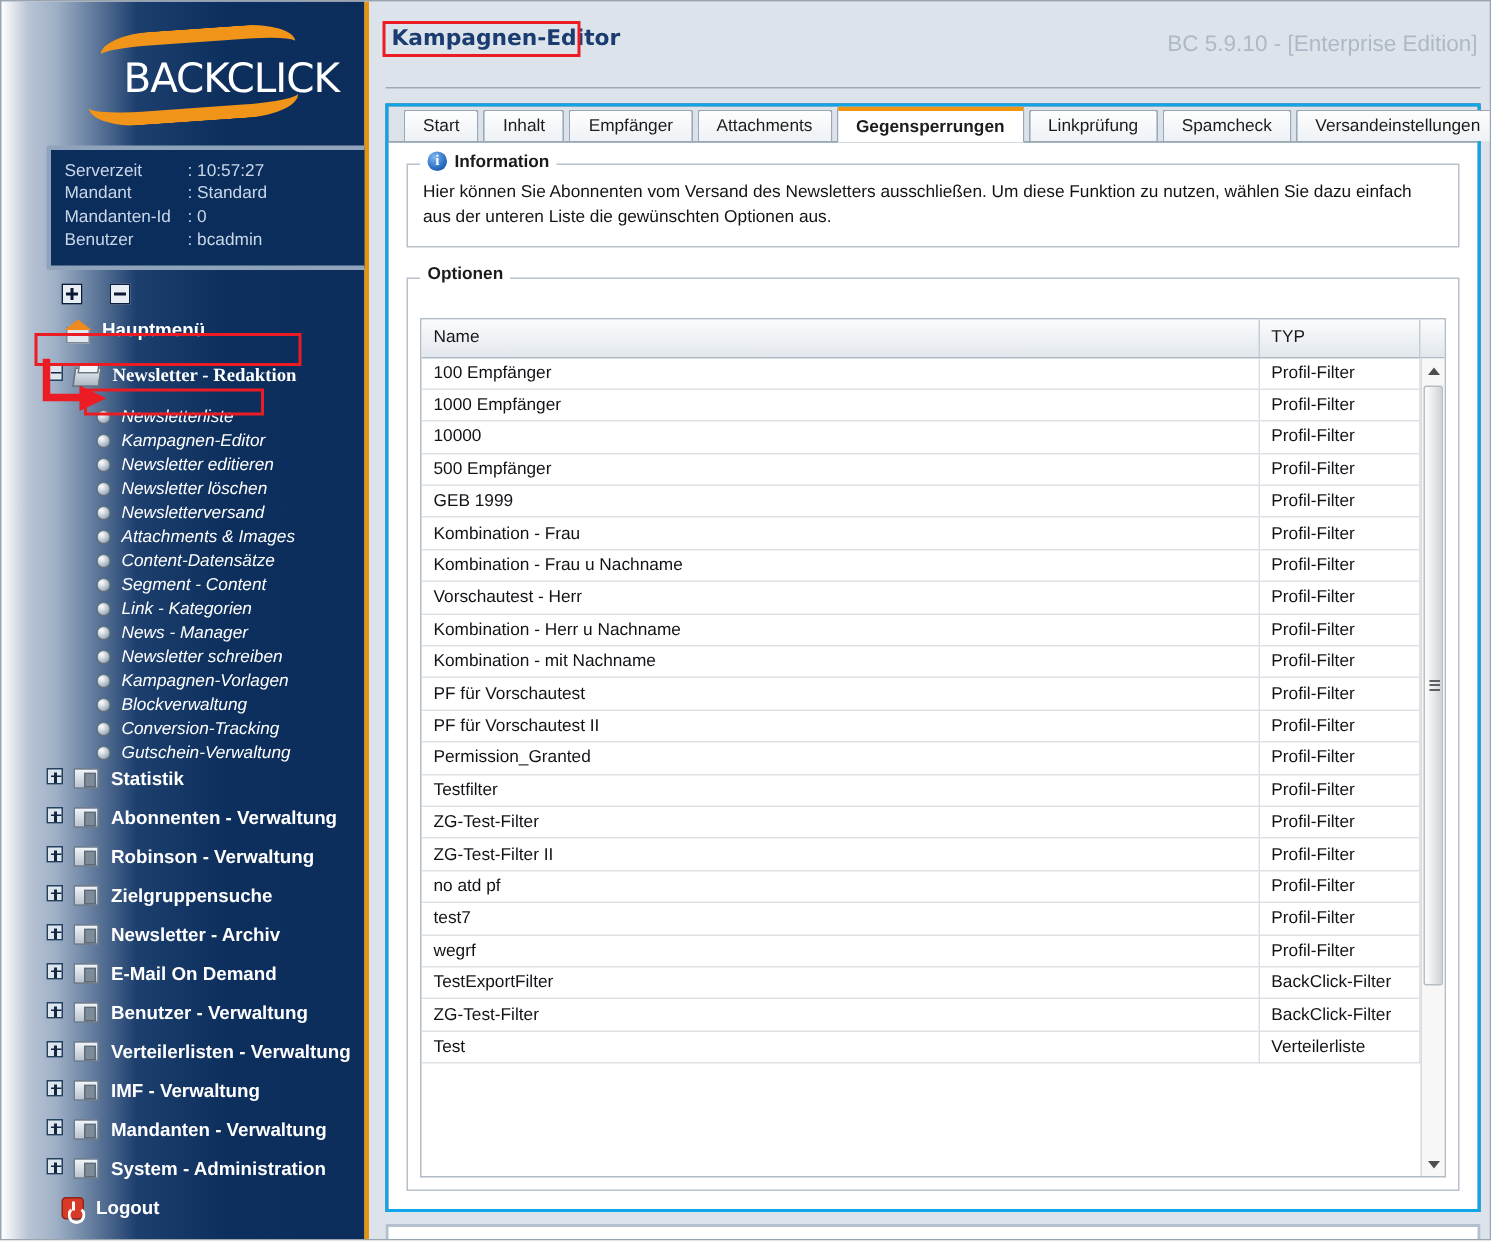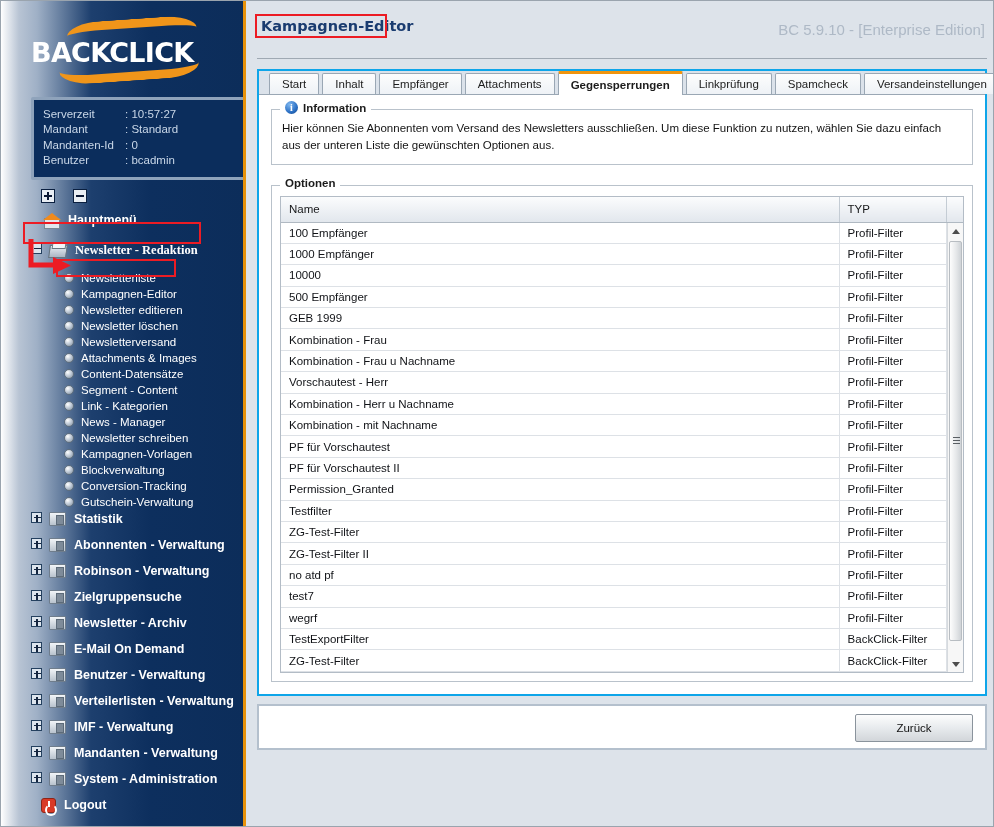--- a/index.html
+++ b/index.html
@@ -25,23 +25,23 @@
     border-right: 3px solid #e8920a;
     overflow: hidden;
   }
   .logo-wrap {
     position: relative;
     margin: 14px 0 0 30px;
     width: 195px; height: 72px;
   }
   .logo-text {
     position: absolute; left: 0; top: 22px;
-    width: 195px; text-align: left;
+    width: 195px; text-align: right;
     font-family: "DejaVu Sans", sans-serif;
-    font-size: 27px; font-weight: bold;
+    font-size: 27px; font-weight: normal;
     color: #ffffff; letter-spacing: -0.7px;
   }
   .swoosh-top {
     position: absolute; left: 36px; top: 4px;
     width: 130px; height: 26px;
     border-top: 9px solid #f0951a;
     border-radius: 70px / 26px;
     transform: rotate(-4deg);
     clip-path: polygon(0 0, 100% 0, 100% 55%, 0 55%);
   }
@@ -143,21 +143,21 @@
     background: #d93a27; border: 1px solid #8d2417; border-radius: 3px; position: relative;
   }
   .ico-logout::before {
     content:''; position:absolute; left:6px; top:2px; width:2px; height:6px; background:#fff;
   }
   .ico-logout::after {
     content:''; position:absolute; left:3px; top:5px; width:8px; height:8px;
     border:2px solid #fff; border-radius:50%; border-top-color:transparent;
   }
 
-  .subnav { padding: 1px 0 2px 0; }
+  .subnav { padding: 1px 0 2px 0; font-style: italic; }
   .subnav-item {
     display: flex; align-items: center;
     height: 16px; padding-left: 63px;
     color: #ffffff; font-size: 11.5px; cursor: pointer; position: relative;
   }
   .ico-bullet {
     width: 10px; height: 10px; flex: 0 0 10px; margin-right: 7px;
     border-radius: 50%;
     background: radial-gradient(circle at 35% 30%, #ffffff 0%, #c2ccd8 45%, #7b8a99 100%);
     border: 1px solid #5f6e7d;
@@ -253,22 +253,22 @@
   .info-text {
     font-size: 11.5px; color: #131313; line-height: 17px;
     padding: 4px 2px 2px 2px;
   }
 
   
   .table-wrap {
     position: relative;
     border: 1px solid #b3bcc6;
     background: #fff;
-    margin-top: 4px;
-    height: 477px;
+    margin-top: 20px;
+    height: 573px;
     overflow: hidden;
   }
   table.opt { width: 100%; border-collapse: collapse; table-layout: fixed; }
   table.opt th {
     height: 25px;
     background: linear-gradient(#fbfcfd, #e2e7ed);
     border-right: 1px solid #c4ccd4;
     border-bottom: 1px solid #b0b9c2;
     font-size: 11.5px; font-weight: normal; color: #17181a;
     text-align: left; padding-left: 8px;

